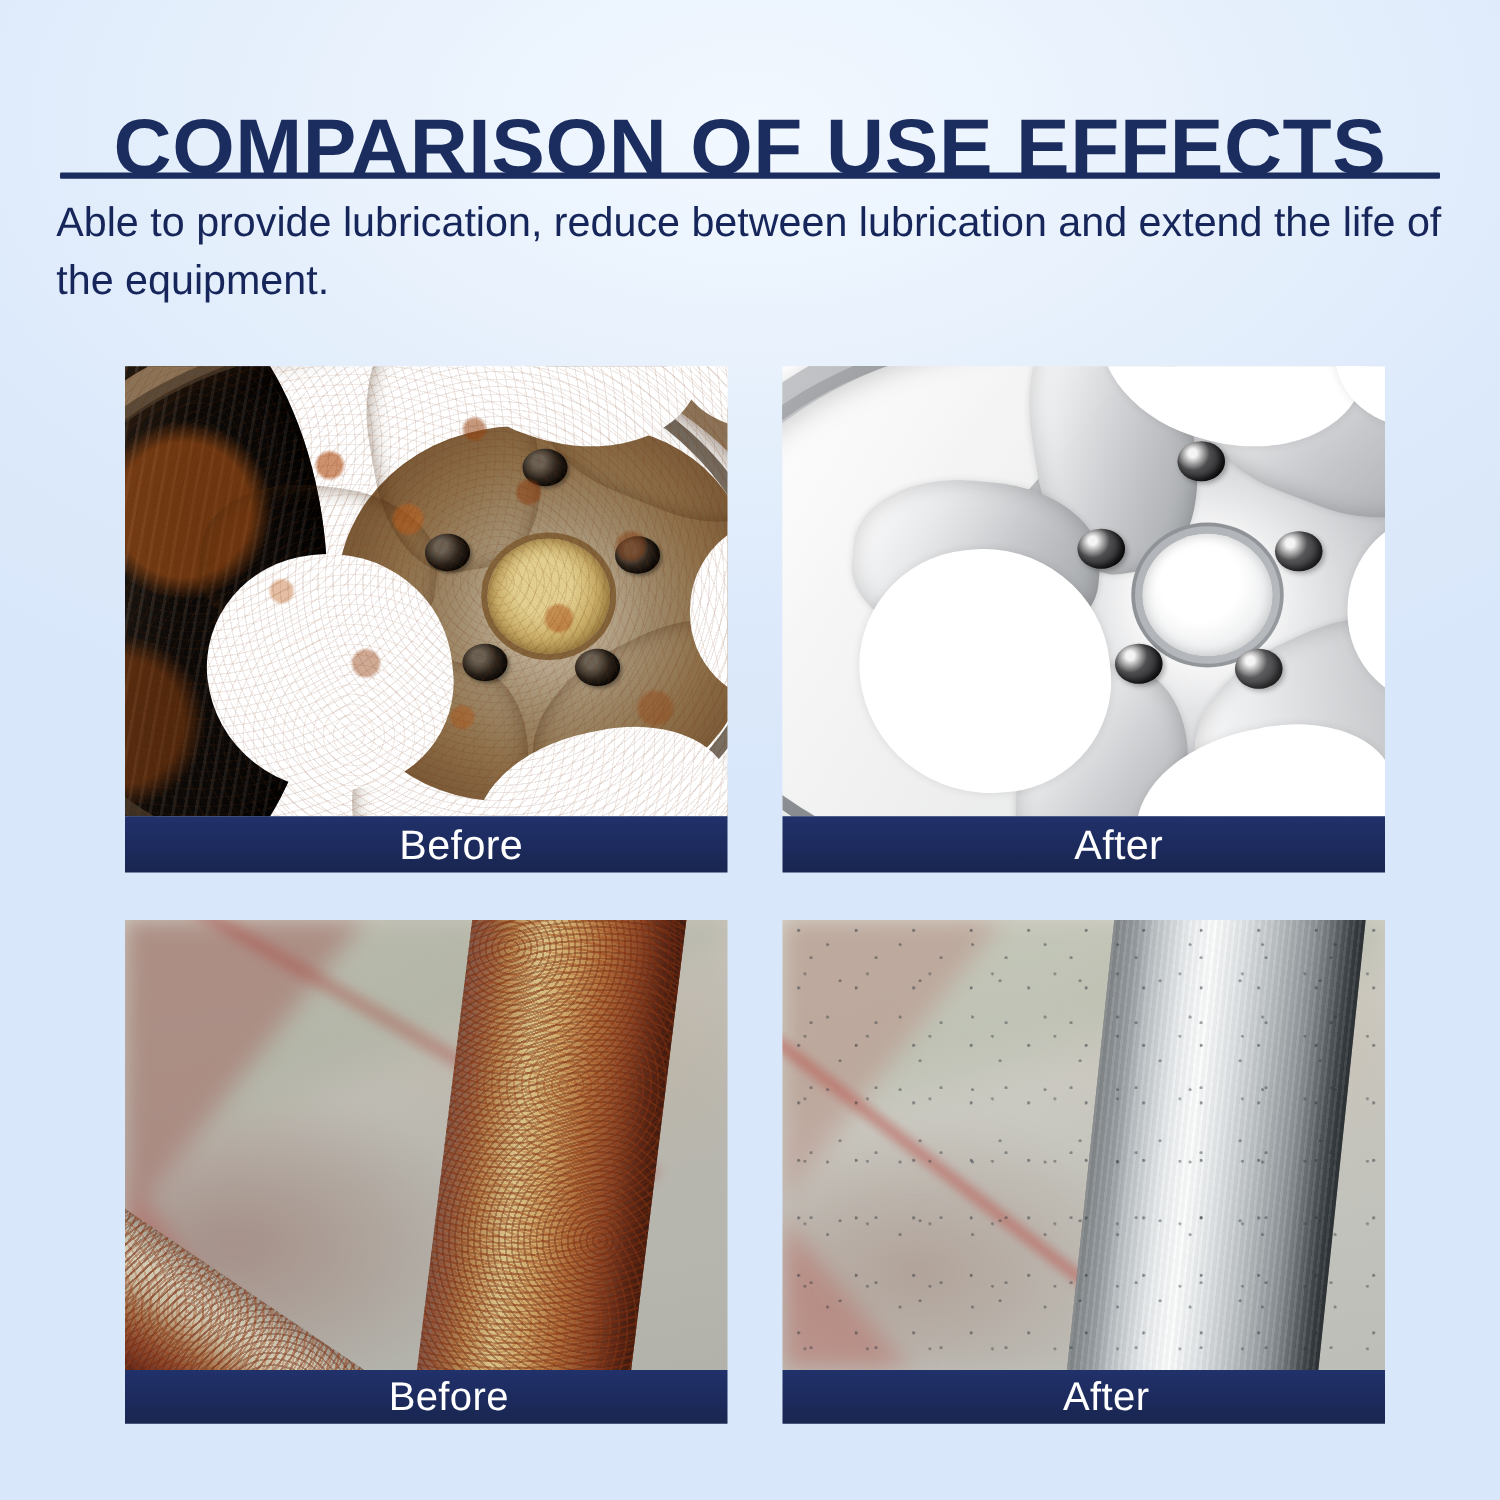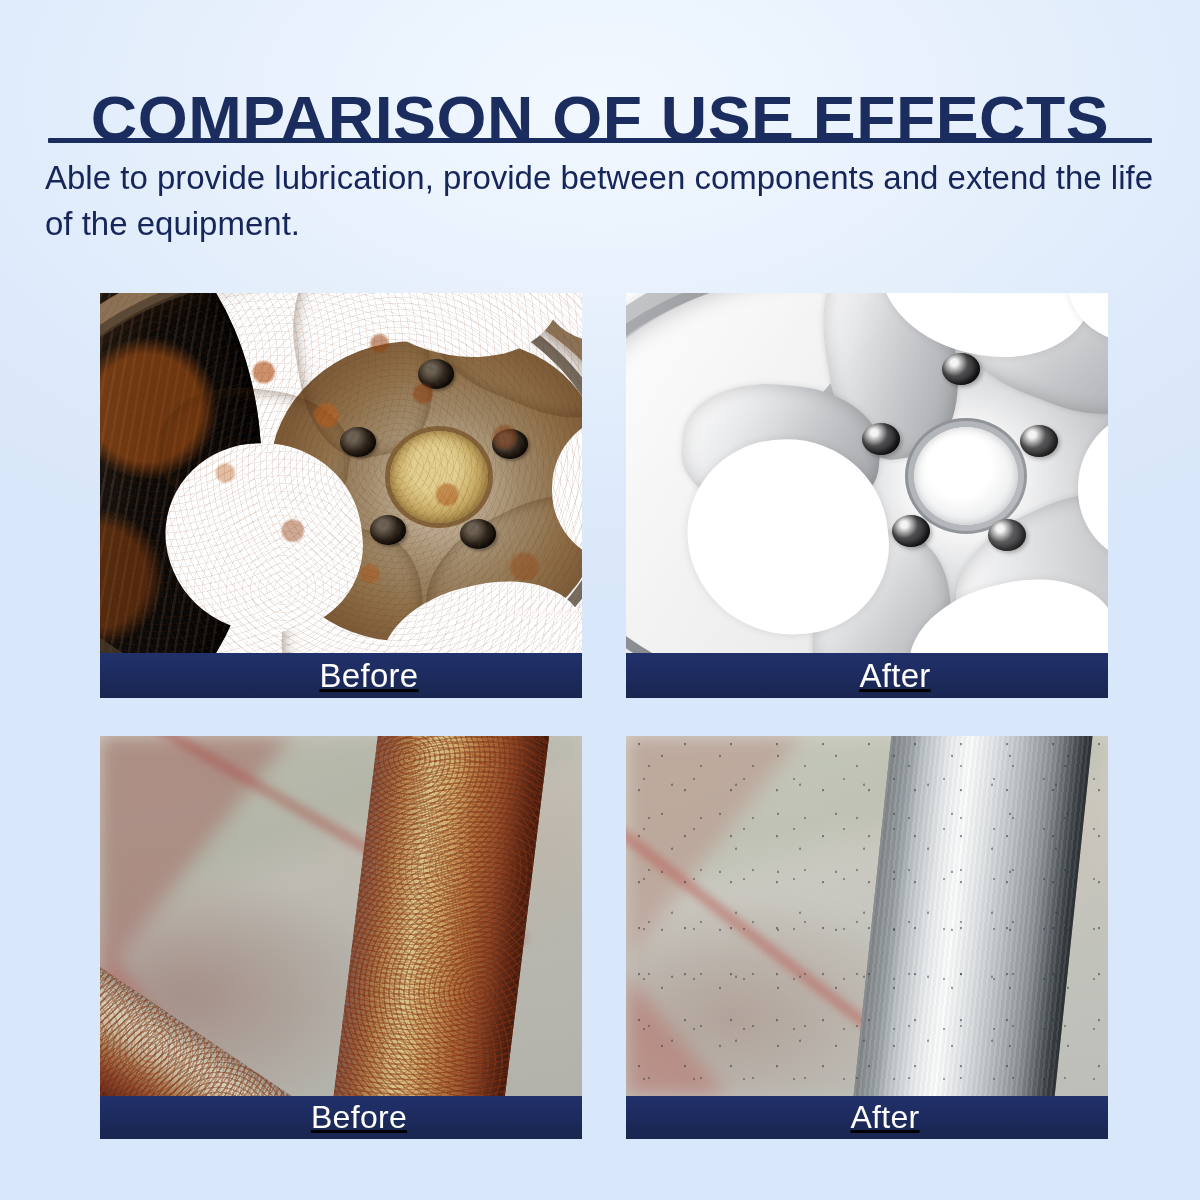--- a/index.html
+++ b/index.html
@@ -65,21 +65,20 @@
     font-weight: 400;
     color: #16265a;
   }
 
   
   .grid {
     position: absolute;
     left: 100px;
     top: 293px;
     width: 1008px;
-    text-decoration: underline;
   }
   .row {
     display: flex;
     justify-content: space-between;
     margin-bottom: 38px;
   }
   .card {
     width: 482px;
     position: relative;
   }
@@ -474,21 +473,21 @@
 </style>
 </head>
 <body>
 
 <div class="page">
 
   <div class="header">
     <h1 class="title">COMPARISON OF USE EFFECTS</h1>
   </div>
   <div class="rule"></div>
-  <p class="subtitle">Able to provide lubrication, provide between components and extend the life of the equipment.</p>
+  <p class="subtitle">Able to provide lubrication, reduce between lubrication and extend the life of the equipment.</p>
 
   <div class="grid">
 
     <div class="row">
 
       <div class="card">
         <div class="photo wheel-rust">
           <div class="tire"></div>
           <div class="rim-outer"></div>
           <div class="rim-inner"></div>

